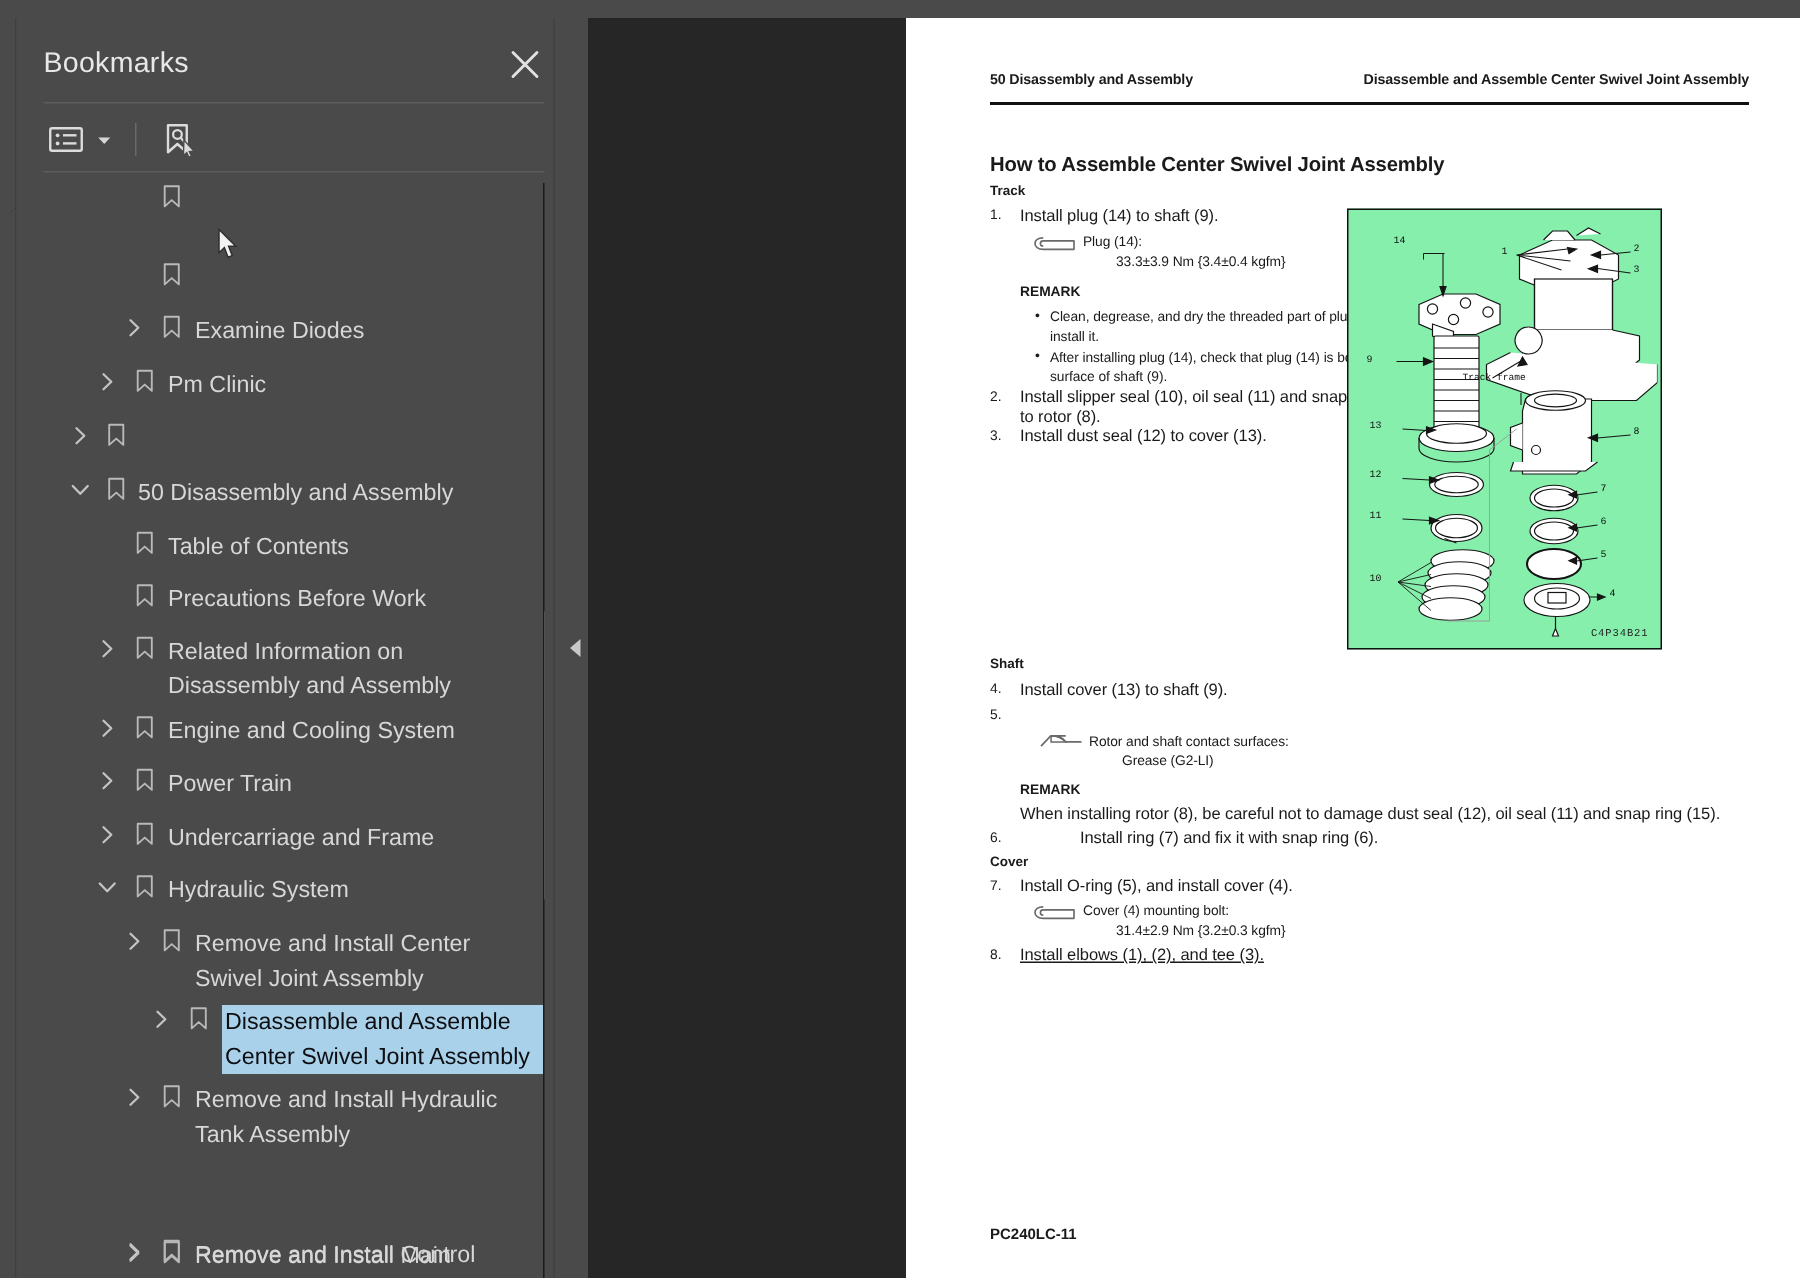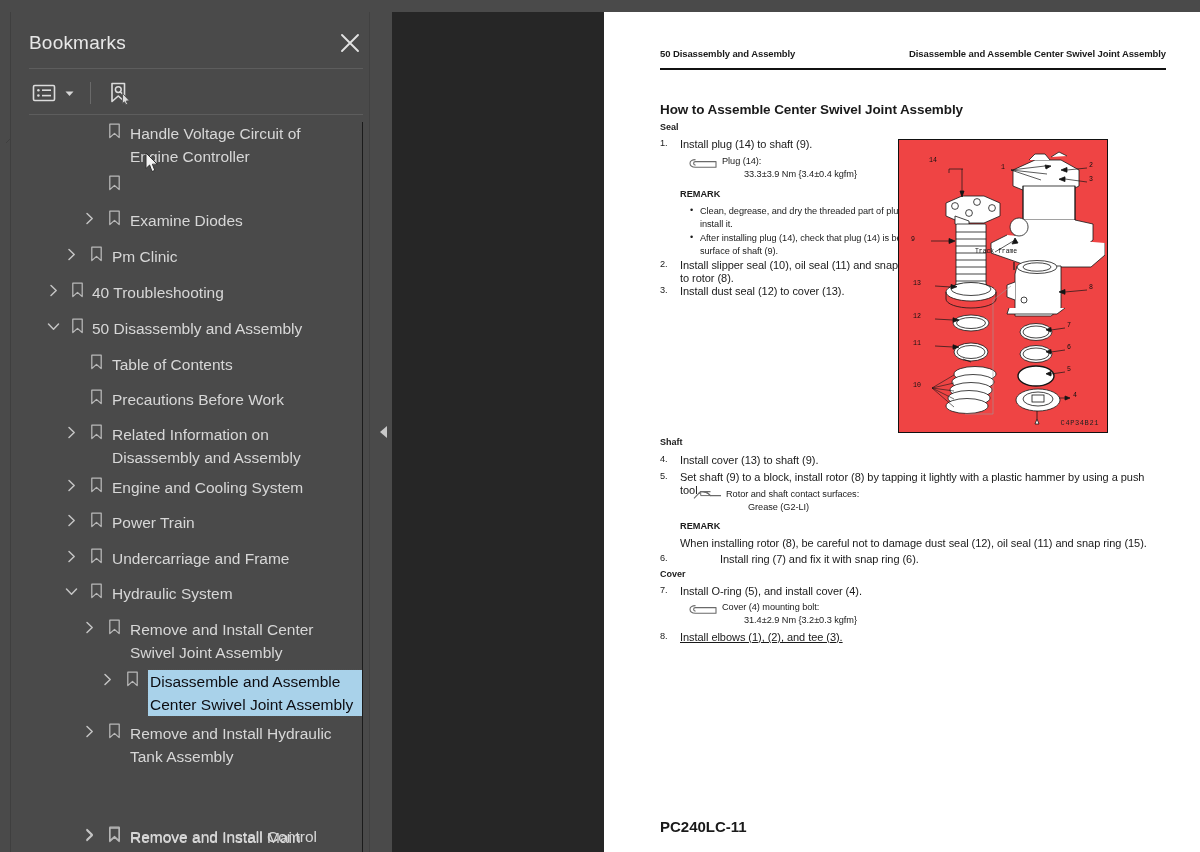--- a/index.html
+++ b/index.html
@@ -78,26 +78,26 @@
   .sec{position:absolute;left:56px;font-size:9px;font-weight:bold;}
   .num{position:absolute;left:56px;font-size:9.2px;}
   .txt{position:absolute;left:76px;font-size:11px;line-height:12.6px;letter-spacing:-.05px;}
   .sub{position:absolute;font-size:9.2px;line-height:12.6px;letter-spacing:-.05px;}
   .remark{position:absolute;left:76px;font-size:9.2px;font-weight:bold;}
   .bullet{position:absolute;left:86px;font-size:9.2px;}
   .btxt{position:absolute;left:96px;font-size:9.2px;line-height:12.6px;width:250px;letter-spacing:-.05px;}
   .icon-wrench{position:absolute;width:30px;height:11px;}
   .icon-grease{position:absolute;width:30px;height:11px;}
 
-  .fig{position:absolute;left:294px;top:127px;width:208px;height:292px;border:1px solid #111;background:#ef4444;}
+  .fig{position:absolute;left:294px;top:127px;width:208px;height:292px;border:1px solid #111;background:#86efac;}
   .fig-code{position:absolute;right:8px;bottom:5px;font-size:7px;letter-spacing:.6px;color:#222;font-family:"Liberation Mono",monospace;}
   .fig-lbl{position:absolute;font-size:6.4px;color:#111;font-family:"Liberation Mono",monospace;}
   .cal{position:absolute;font-size:6.6px;color:#111;font-family:"Liberation Mono",monospace;}
 
-  .pg-foot-l{position:absolute;left:56px;top:806px;font-size:15px;font-weight:bold;}
+  .pg-foot-l{position:absolute;left:56px;top:806px;font-size:10px;font-weight:bold;}
   .pg-foot-r{position:absolute;right:0px;top:836px;font-size:9.5px;font-weight:bold;margin-top:32px;}
 
   
   .cursor{position:absolute;left:145px;top:152px;width:14px;height:21px;pointer-events:none;}
 </style>
 </head>
 <body>
 
 <div class="app">
 
@@ -145,22 +145,20 @@
     <div class="bm-sep sep-2"></div>
 
     <div class="tree-clip">
       <div class="tree" id="tree">
           <div class="node lvl3" style="position: absolute; top: 0px; left: 0px; width: 340px;">
             <span class="bmk">
               <svg width="13" height="16" viewBox="0 0 13 16">
                 <path d="M1.8 1.2 H11.2 V14.6 L6.5 10.4 L1.8 14.6 Z" fill="none" stroke="#b9b9b9" stroke-width="1.25" stroke-linejoin="round"></path>
               </svg>
             </span>
-            <span class="label">Handle Voltage Circuit of
-Engine Controller</span>
           </div>
           <div class="node lvl3 hovered" style="position: absolute; top: 52px; left: 0px; width: 340px;">
             <span class="bmk">
               <svg width="13" height="16" viewBox="0 0 13 16">
                 <path d="M1.8 1.2 H11.2 V14.6 L6.5 10.4 L1.8 14.6 Z" fill="none" stroke="#b9b9b9" stroke-width="1.25" stroke-linejoin="round"></path>
               </svg>
             </span>
           </div>
           <div class="node lvl3" style="position: absolute; top: 87px; left: 0px; width: 340px;">
             <span class="chev">
@@ -192,21 +190,20 @@
             <span class="chev">
               <svg width="11" height="13" viewBox="0 0 11 13">
                 <path d="M3 1.5 L8.2 6.5 L3 11.5" fill="none" stroke="#c4c4c4" stroke-width="1.5" stroke-linecap="round" stroke-linejoin="round"></path>
               </svg>
             </span>
             <span class="bmk">
               <svg width="13" height="16" viewBox="0 0 13 16">
                 <path d="M1.8 1.2 H11.2 V14.6 L6.5 10.4 L1.8 14.6 Z" fill="none" stroke="#b9b9b9" stroke-width="1.25" stroke-linejoin="round"></path>
               </svg>
             </span>
-            <span class="label">40 Troubleshooting</span>
           </div>
           <div class="node lvl1" style="position: absolute; top: 195px; left: 0px; width: 340px;">
             <span class="chev">
               <svg width="13" height="11" viewBox="0 0 13 11">
                 <path d="M1.5 3 L6.5 8.2 L11.5 3" fill="none" stroke="#c4c4c4" stroke-width="1.5" stroke-linecap="round" stroke-linejoin="round"></path>
               </svg>
             </span>
             <span class="bmk">
               <svg width="13" height="16" viewBox="0 0 13 16">
                 <path d="M1.8 1.2 H11.2 V14.6 L6.5 10.4 L1.8 14.6 Z" fill="none" stroke="#b9b9b9" stroke-width="1.25" stroke-linejoin="round"></path>
@@ -381,21 +378,21 @@
     <div class="page">
 
       <div class="pg-head">
         <div class="hl">50 Disassembly and Assembly</div>
         <div class="hr">Disassemble and Assemble Center Swivel Joint Assembly</div>
       </div>
       <div class="pg-rule"></div>
 
       <div class="pg-title">How to Assemble Center Swivel Joint Assembly</div>
 
-      <div class="sec" style="top:110px;">Seal</div>
+      <div class="sec" style="top:110px;">Track</div>
 
       <div class="num" style="top:126px;">1.</div>
       <div class="txt" style="top:126px;width:270px;">Install plug (14) to shaft (9).</div>
 
       <div class="icon-wrench" style="left:84px;top:143px;">
         <svg width="30" height="11" viewBox="0 0 30 11">
           <path d="M7.5 1.6 C4 1.6 2 3.2 2 5.3 C2 7.4 4 9.2 7.5 9.2 L28 9.2 L28 3.6 L7.5 3.6 C6.3 3.6 5.6 4.3 5.6 5.3 C5.6 6.3 6.4 7.1 7.5 7.1" fill="none" stroke="#6a6a6a" stroke-width="1.1" stroke-linejoin="round"></path>
         </svg>
       </div>
       <div class="sub" style="left:118px;top:143px;">Plug (14):</div>
@@ -525,21 +522,20 @@
         <div class="fig-lbl" style="left:76px;top:108px;">Track frame</div>
         <div class="fig-code">C4P34B21</div>
       </div>
 
       <div class="sec" style="top:425px;">Shaft</div>
 
       <div class="num" style="top:442px;">4.</div>
       <div class="txt" style="top:442px;width:300px;">Install cover (13) to shaft (9).</div>
 
       <div class="num" style="top:459px;">5.</div>
-      <div class="txt" style="top:459px;width:470px;">Set shaft (9) to a block, install rotor (8) by tapping it lightly with a plastic hammer by using a push tool.</div>
 
       <div class="icon-grease" style="left:88px;top:474px;">
         <svg width="30" height="11" viewBox="0 0 30 11">
           <path d="M2 9.4 L8.5 2.6 L10 2.6 C14 2.6 17 4.6 18.5 6.6 L25 6.6 M25 6.6 L29 6.6 M8.5 2.6 L18.5 2.6" fill="none" stroke="#6a6a6a" stroke-width="1.1" stroke-linejoin="round"></path>
           <path d="M8.7 2.6 C13 2.6 16.5 4.4 18.4 6.6 L8.7 6.6 Z" fill="none" stroke="#6a6a6a" stroke-width="1"></path>
         </svg>
       </div>
       <div class="sub" style="left:122px;top:476px;">Rotor and shaft contact surfaces:</div>
       <div class="sub" style="left:144px;top:489px;">Grease (G2-LI)</div>
 

